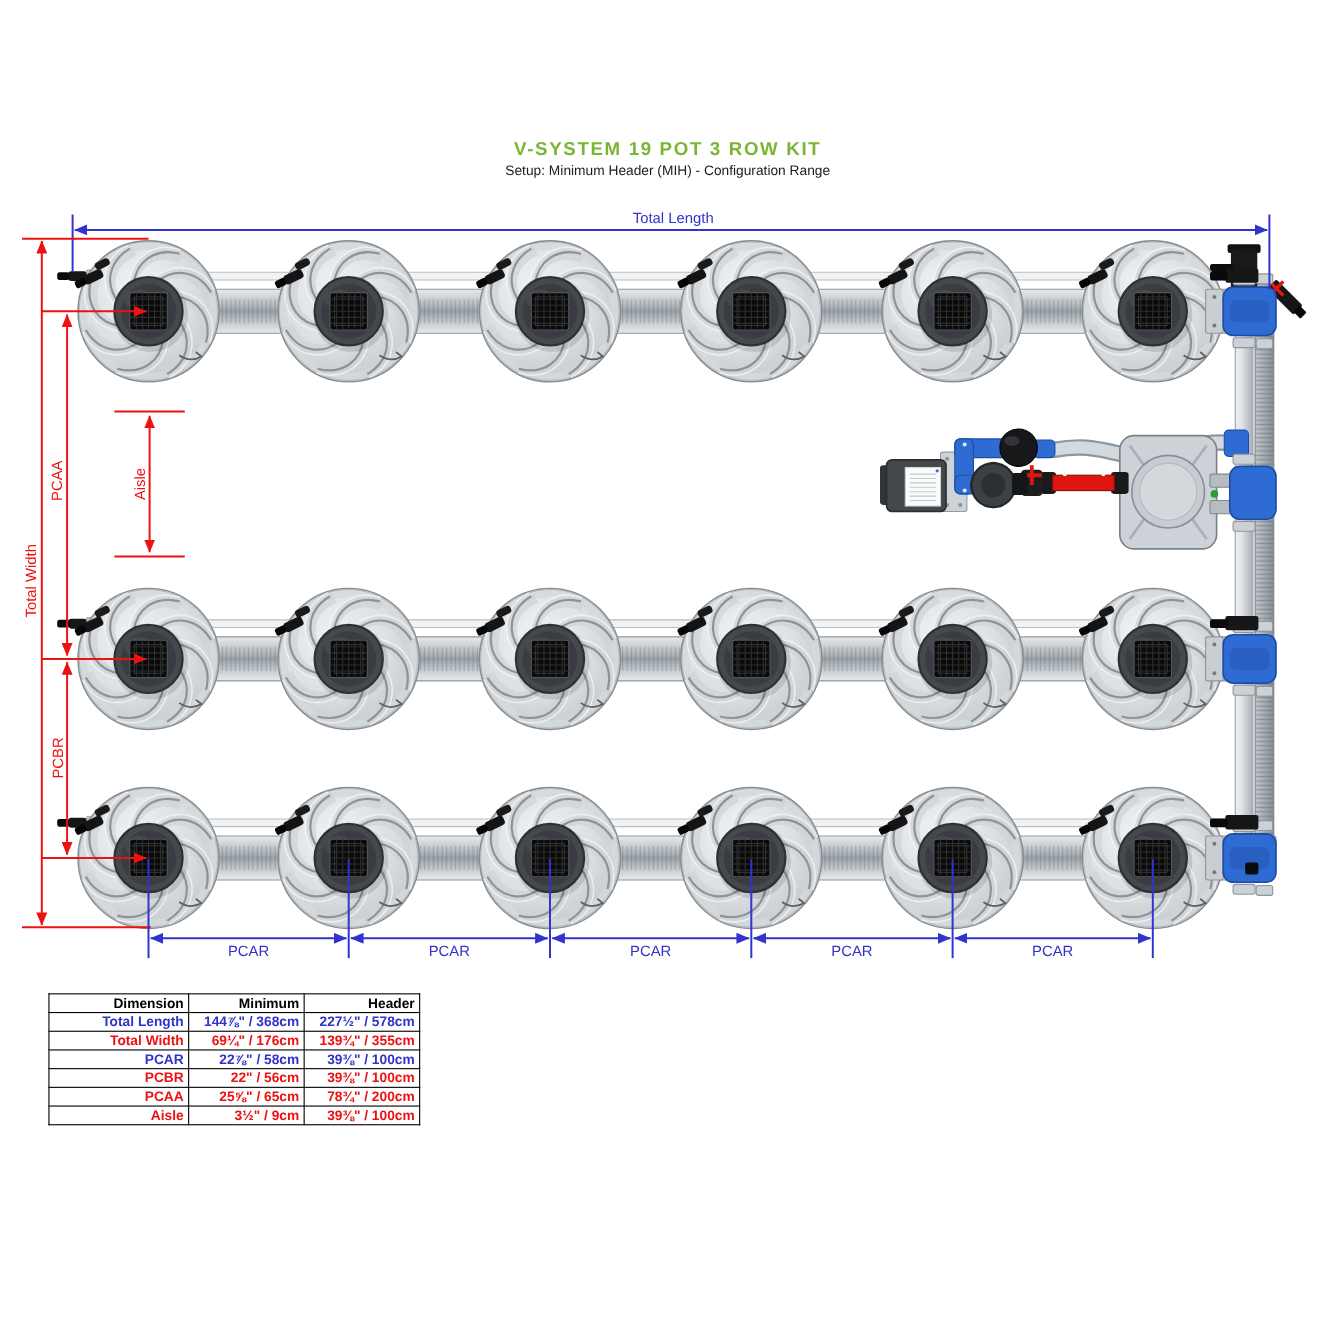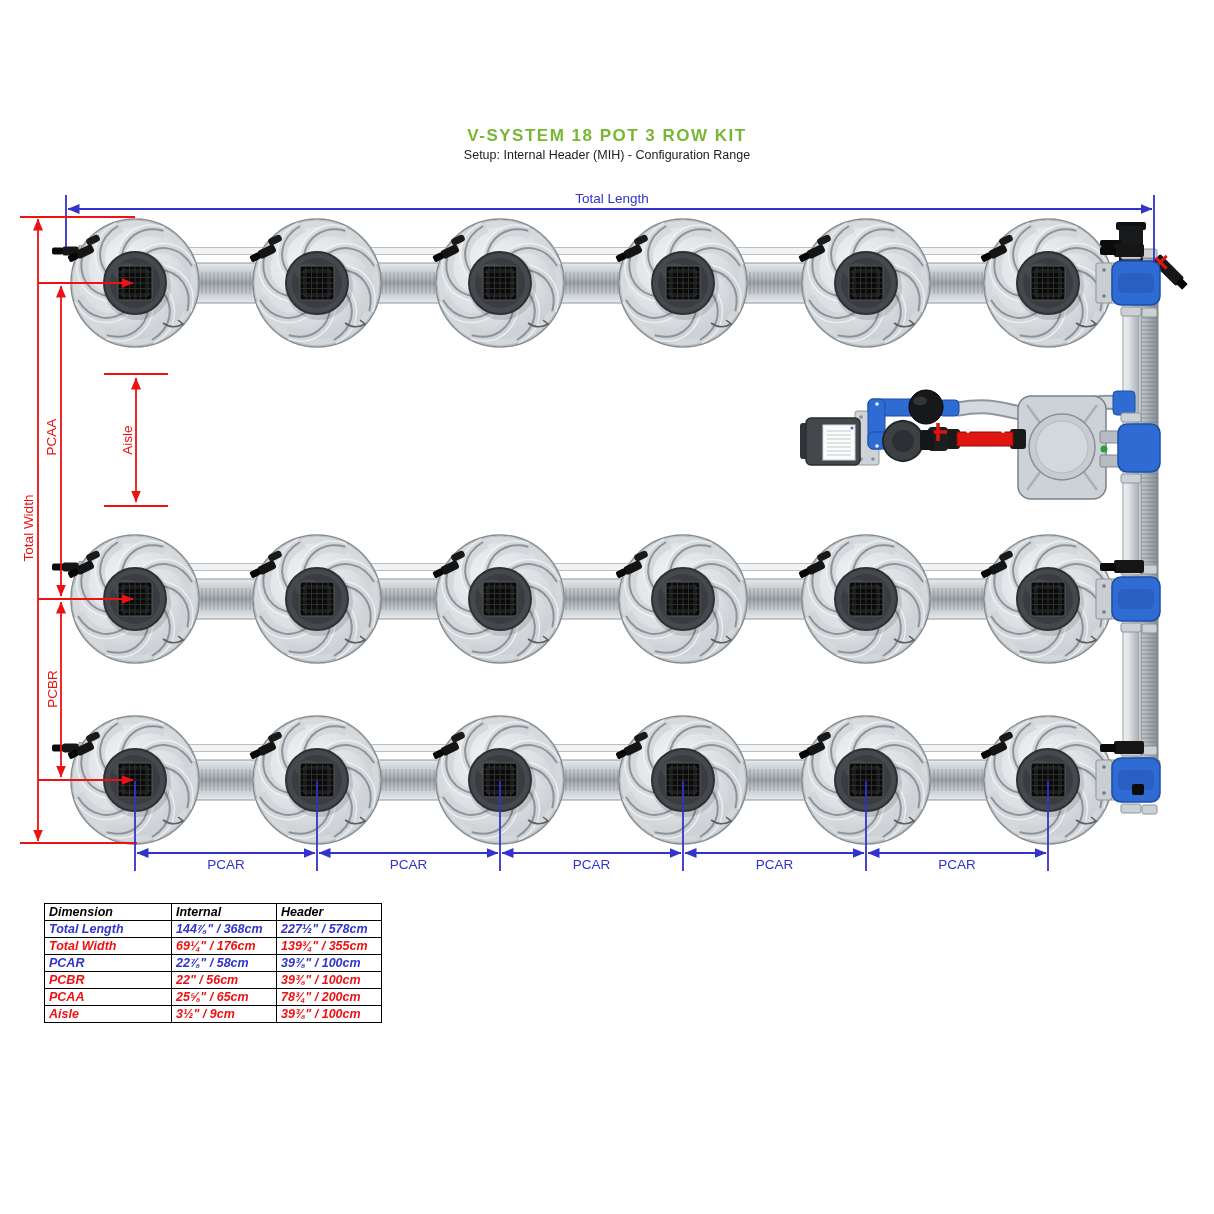--- a/index.html
+++ b/index.html
@@ -5,36 +5,36 @@
   html,body{margin:0;padding:0;background:#fff;}
   .page{position:relative;width:1214px;height:1214px;background:#fff;overflow:hidden;
         font-family:"Liberation Sans","DejaVu Sans",sans-serif;}
   .title{position:absolute;left:0;right:0;top:126px;text-align:center;
          font-size:17px;font-weight:bold;letter-spacing:1.5px;color:var(--c-green,#79b633);}
   .subtitle{position:absolute;left:0;right:0;top:148px;text-align:center;
          font-size:12.5px;color:#1c1c1c;}
   #diagram{position:absolute;left:0;top:0;}
   #config-table{position:absolute;left:44px;top:903px;border-collapse:collapse;background:#fff;
          font-size:12.5px;line-height:14px;}
-  #config-table th,#config-table td{border:1.6px solid #000;text-align:left;padding:1px 4px;font-style:italic;}
+  #config-table th,#config-table td{border:1.6px solid #000;text-align:right;padding:1px 4px;}
   #config-table th{font-weight:600;color:#000;}
   #config-table th:nth-child(1){width:118px;}
   #config-table th:nth-child(2){width:96px;}
   #config-table th:nth-child(3){width:96px;}
   #config-table td{font-weight:bold;}
   .c-blue{color:var(--c-blue,#2222dd);}
   .c-red{color:var(--c-red,#ee1111);}
   svg text{font-family:"Liberation Sans","DejaVu Sans",sans-serif;}
 </style>
 </head>
 <body>
 
 <div class="page">
-  <div class="title">V-SYSTEM 18 POT 3 ROW KIT</div>
-  <div class="subtitle">Setup: Internal Header (MIH) - Configuration Range</div>
+  <div class="title">V-SYSTEM 19 POT 3 ROW KIT</div>
+  <div class="subtitle">Setup: Minimum Header (MIH) - Configuration Range</div>
 
   <svg id="diagram" width="1214" height="1214" viewBox="0 0 1214 1214">
     <defs>
       <radialGradient id="gPot" cx="40%" cy="35%" r="78%">
         <stop offset="0" stop-color="#f0f2f3"></stop>
           <stop offset="0.5" stop-color="#dde0e3"></stop>
         <stop offset="0.82" stop-color="#c8cdd1"></stop>
           <stop offset="1" stop-color="#b1b7bc"></stop>
       </radialGradient>
       <linearGradient id="gPipeH" x1="0" y1="0" x2="0" y2="1">
@@ -322,21 +322,21 @@
         <text x="774.5" y="869" text-anchor="middle" fill="currentColor" stroke="none">PCAR</text>
         <line x1="868" y1="853" x2="1046" y2="853" marker-start="url(#mB)" marker-end="url(#mB)"></line>
         <text x="957" y="869" text-anchor="middle" fill="currentColor" stroke="none">PCAR</text>
       </g>
   </svg>
 
   <table id="config-table">
       <thead>
         <tr>
           <th>Dimension</th>
-          <th>Internal</th>
+          <th>Minimum</th>
           <th>Header</th>
         </tr>
       </thead>
       <tbody>
         <tr>
           <td class="c-blue">Total Length</td>
           <td class="c-blue">144⅞" / 368cm</td>
           <td class="c-blue">227½" / 578cm</td>
         </tr>
         <tr>

